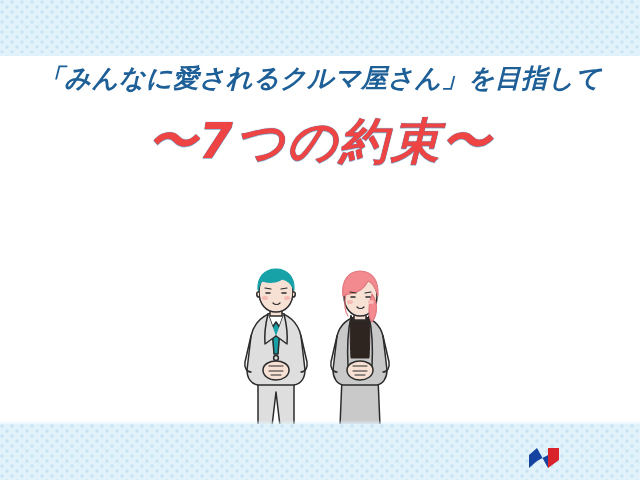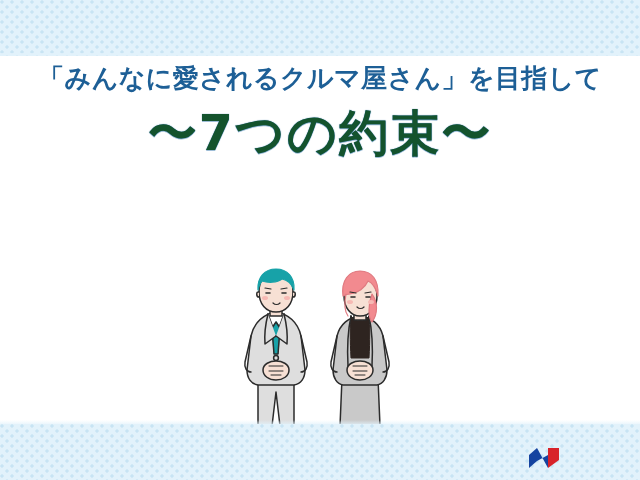--- a/index.html
+++ b/index.html
@@ -12,20 +12,21 @@
     overflow: hidden;
     background: #ffffff;
     font-family: "Liberation Sans", "DejaVu Sans", sans-serif;
   }
 
   #stage {
     position: relative;
     width: 568px;
     height: 480px;
     background: #ffffff;
+    font-style: italic;
   }
 
   
   .dot-band {
     position: absolute;
     left: 0;
     width: 640px;
     background-color: #e2f2fb;
     background-image:
       radial-gradient(circle at 2px 2px, #c8e4f4 1.5px, transparent 1.7px),
@@ -64,26 +65,26 @@
   #headline-line1 {
     font-family: "DejaVu Sans", "Liberation Sans", sans-serif;
     font-size: 26px;
     font-weight: 700;
     letter-spacing: 0.4px;
     color: #1d5f96;
     line-height: 1.25;
     white-space: nowrap;
   }
   #headline-line2 {
-    margin-top: 12px;
+    margin-top: 20px;
     font-family: "DejaVu Sans", "Liberation Sans", sans-serif;
     font-size: 49px;
     font-weight: 700;
     letter-spacing: 2px;
-    color: #14532d;
+    color: #ef4444;
     line-height: 1.1;
     white-space: nowrap;
     text-shadow: 0 0 1px #15609f, 0 1px 0 rgba(21,96,159,.35);
   }
 
   
   #illustration {
     position: absolute;
     left: 238px;
     top: 266px;

